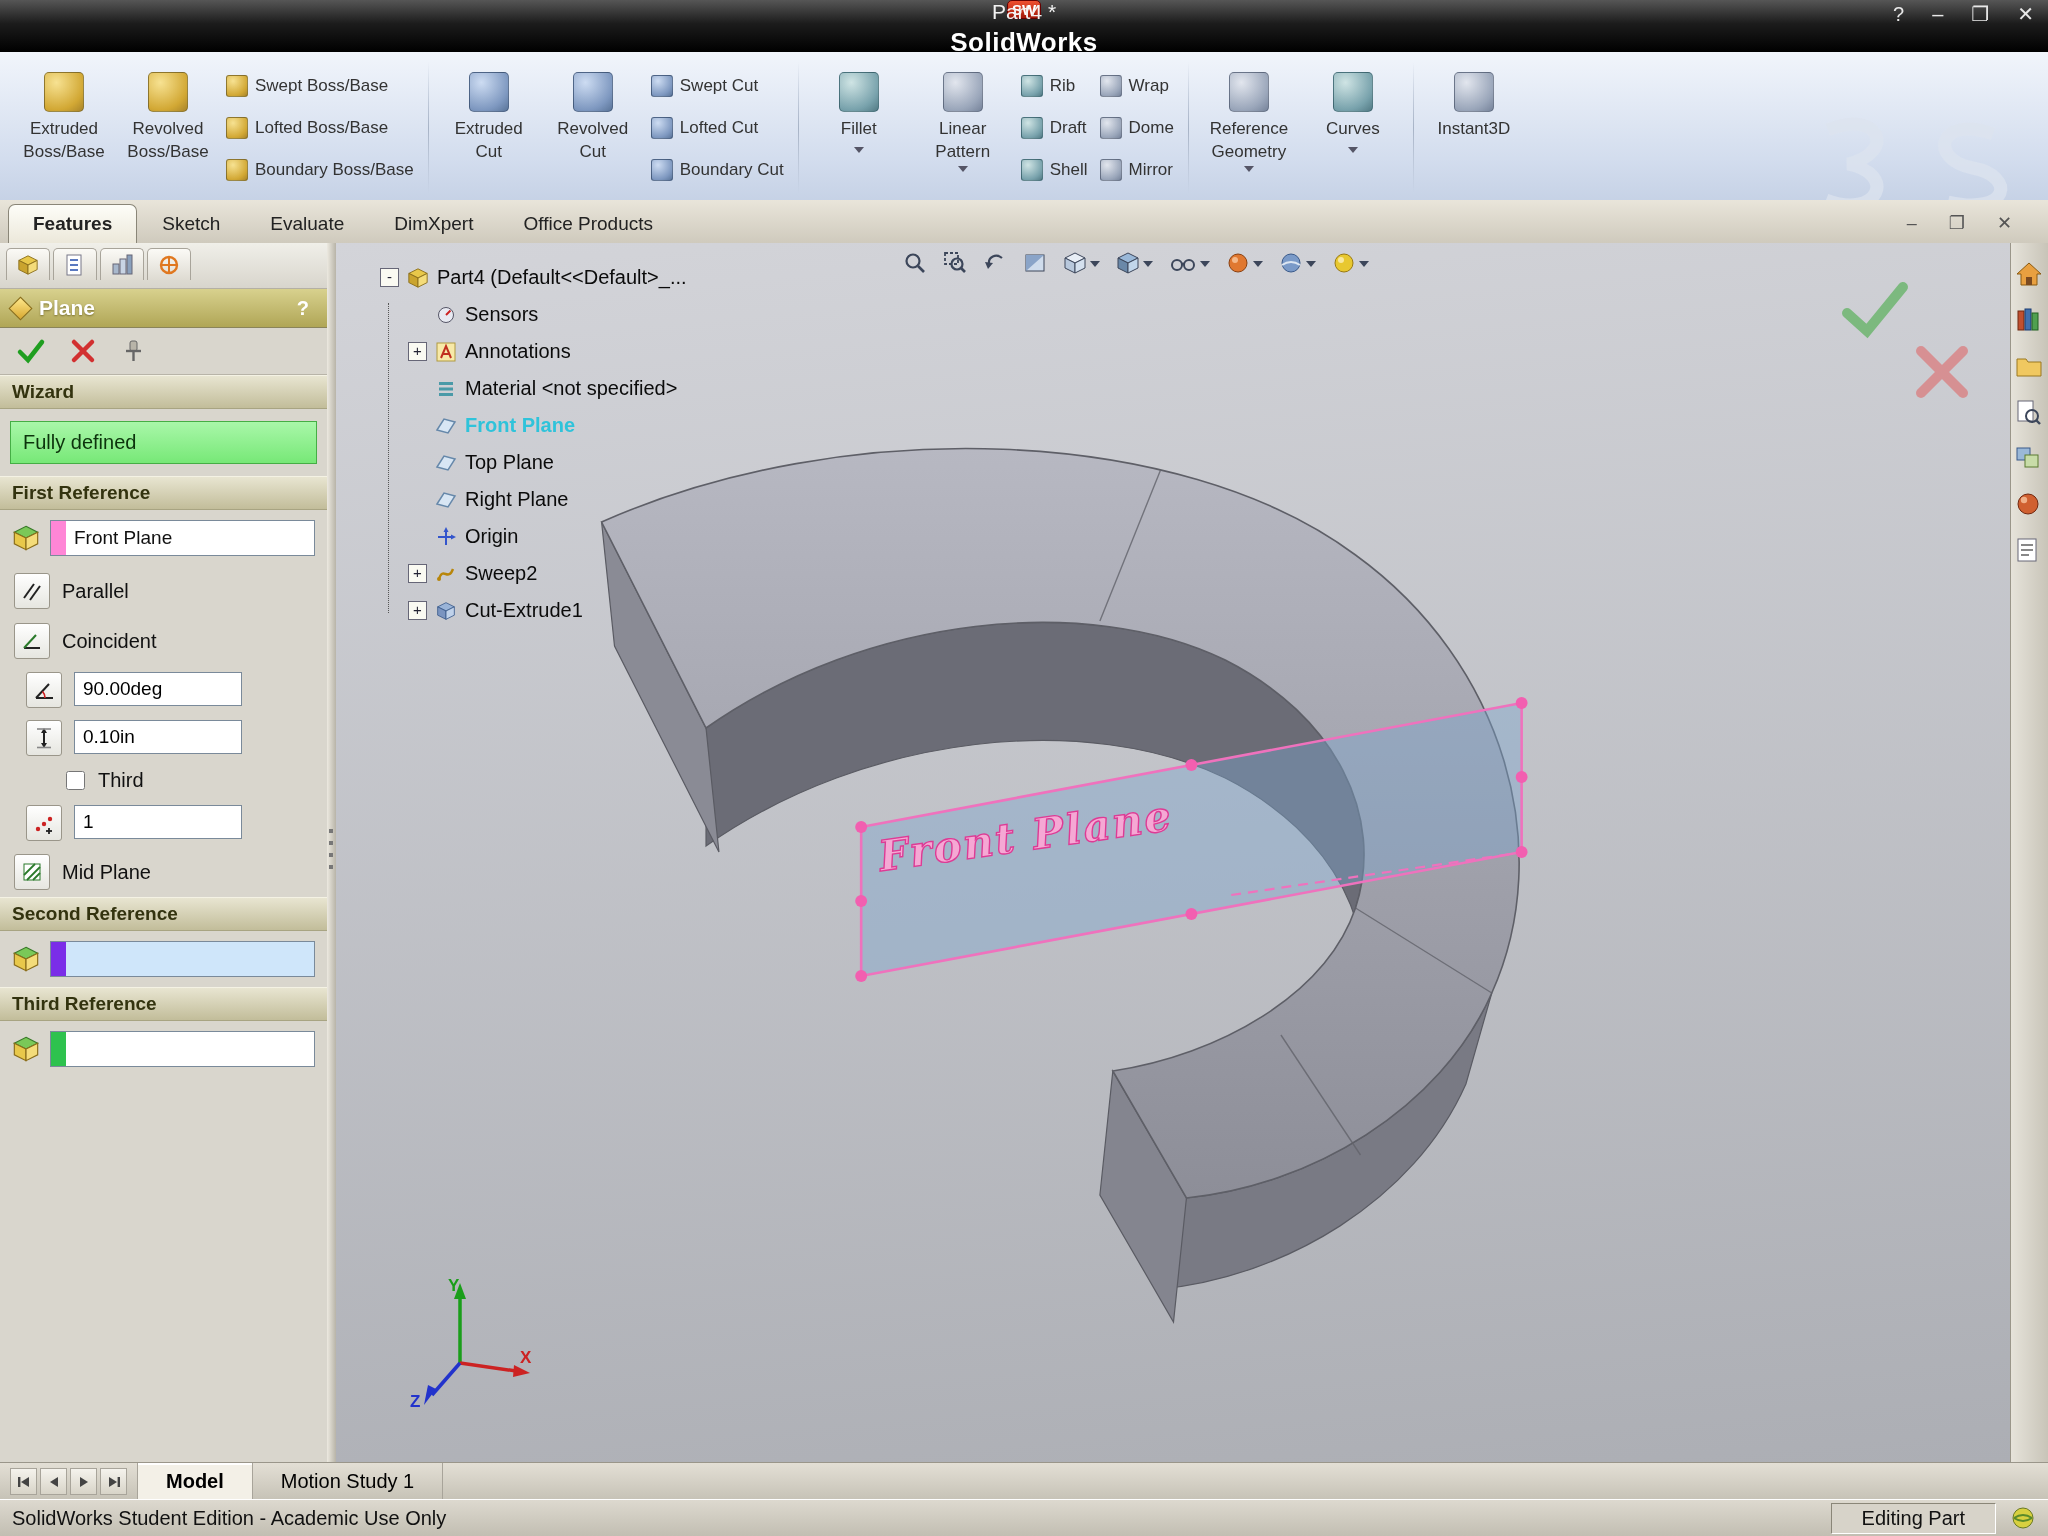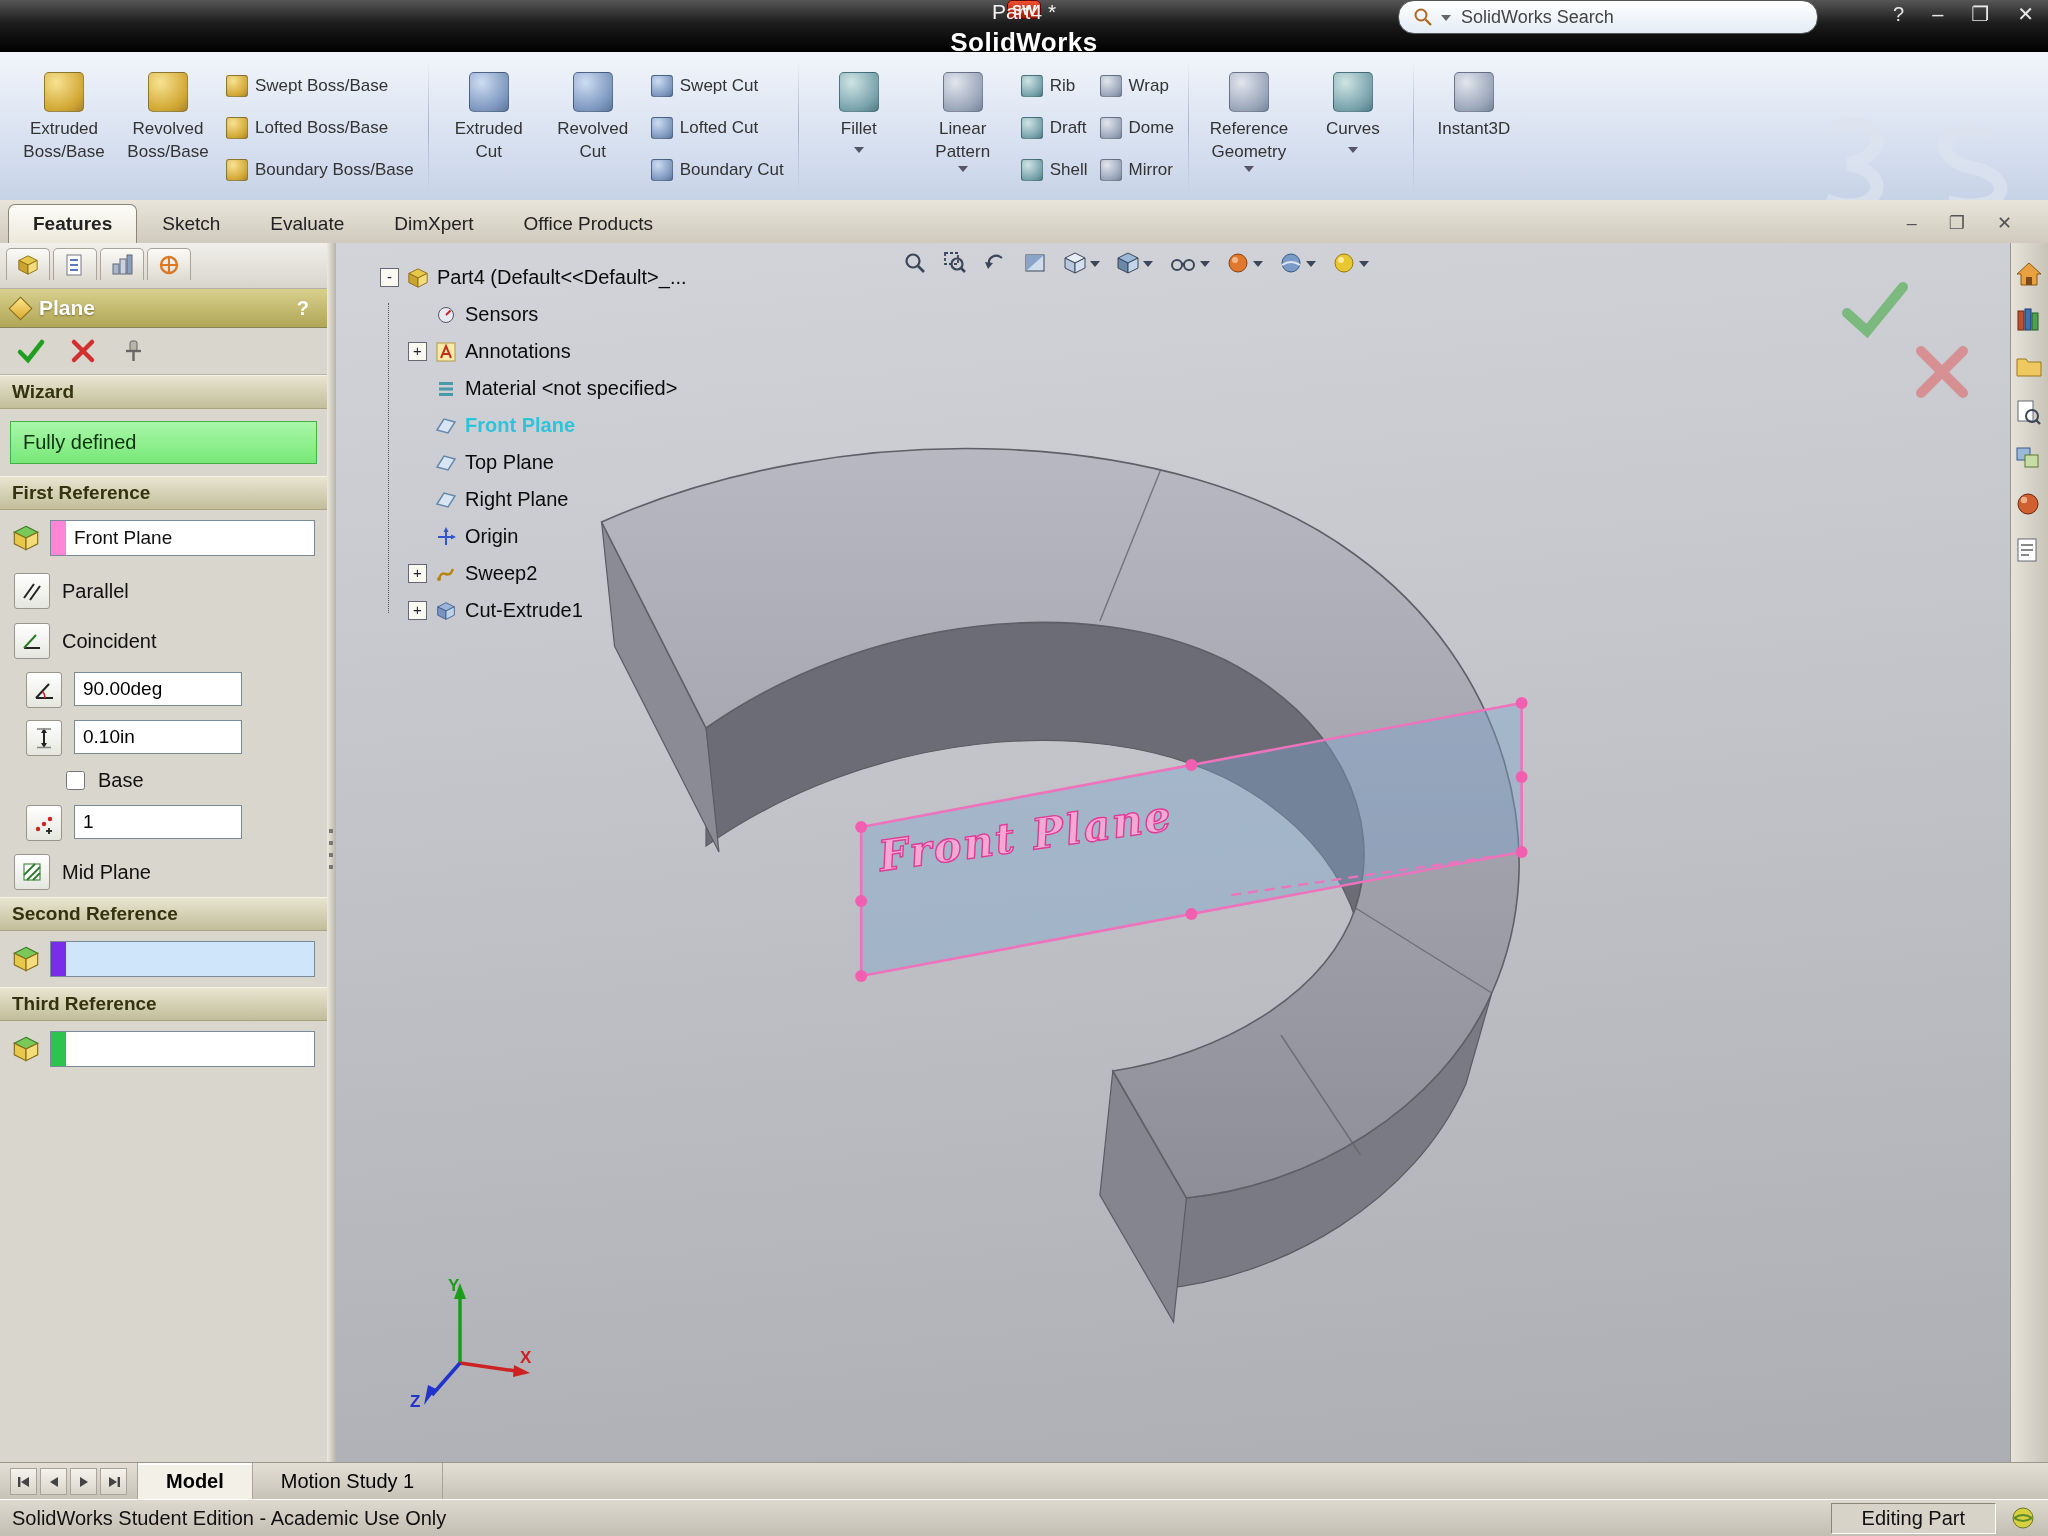--- a/index.html
+++ b/index.html
@@ -203,28 +203,20 @@
       <svg width="22" height="22" viewBox="0 0 22 22">
           <path d="M17,9 C13,2 4,5 5,12 C6,17 11,19 14,17" stroke="#a9bdd6" stroke-width="2.4" fill="none"></path>
           <polygon points="19,5 13,11 20,12" fill="#a9bdd6"></polygon>
         </svg>
       <span class="caret"></span>
       </button>
   </div>
 
   <span class="doc-title">Part4 *</span>
 
-  <div class="searchbox">
-    <svg width="20" height="20" viewBox="0 0 20 20">
-      <circle cx="8" cy="8" r="5.5" fill="none" stroke="#b06820" stroke-width="2"></circle>
-      <line x1="12.5" y1="12.5" x2="18" y2="18" stroke="#b06820" stroke-width="2.4"></line>
-      </svg>
-    <span class="caret" style="border-top-color:#666"></span>
-    <input value="SolidWorks Search" style="">
-  </div>
 
   <div class="win-controls">
     <button class="winbtn">?</button>
     <button class="winbtn">–</button>
     <button class="winbtn">❐</button>
     <button class="winbtn">✕</button>
   </div>
 </div>
 
 <div id="ribbon">
@@ -484,21 +476,21 @@
           <polygon points="11,21 8,16 14,16" fill="#222"></polygon>
           <line x1="4" y1="2" x2="18" y2="2" stroke="#888" stroke-width="1.6"></line>
           <line x1="4" y1="20.5" x2="18" y2="20.5" stroke="#888" stroke-width="1.6"></line>
         </svg>
       </span>
     <input type="text" value="0.10in" style="">
   </div>
 
   <div class="flip-row">
     <input type="checkbox" style="">
-    <span>Base</span>
+    <span>Third</span>
   </div>
 
   <div class="input-row">
     <span class="icon-box">
       <svg width="22" height="22" viewBox="0 0 22 22">
           <circle cx="5" cy="17" r="2.2" fill="#c22"></circle>
           <circle cx="11" cy="12" r="2.2" fill="#c22"></circle>
           <circle cx="17" cy="7" r="2.2" fill="#c22"></circle>
           <line x1="13" y1="19" x2="19" y2="19" stroke="#222" stroke-width="1.8"></line>
           <line x1="16" y1="16" x2="16" y2="22" stroke="#222" stroke-width="1.8"></line>

